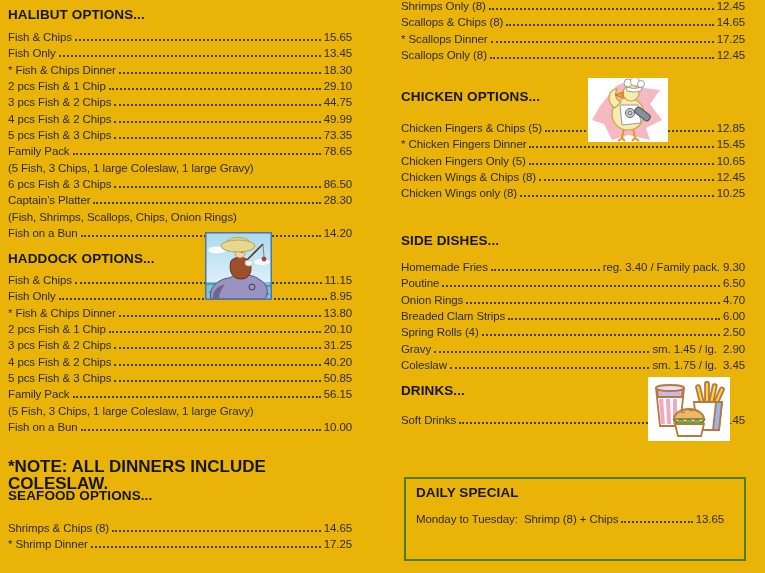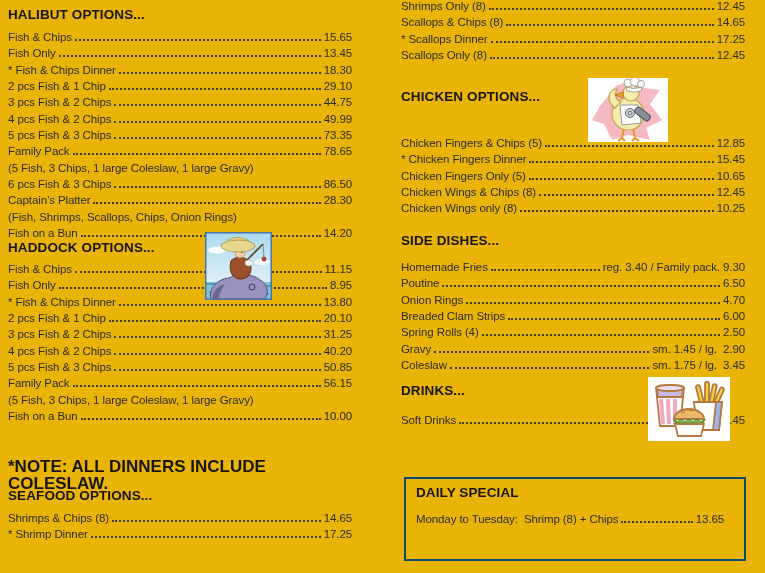--- a/index.html
+++ b/index.html
@@ -10,29 +10,29 @@
   .col-right{left:401px;width:344px;}
   .section{position:absolute;left:0;right:0;}
   .heading{font-size:13.5px;font-weight:bold;color:#161616;line-height:17px;letter-spacing:.1px;}
   .note-line{font-size:17px;font-weight:bold;color:#161616;line-height:17px;}
   .items{display:block;}
   .row{display:flex;align-items:baseline;height:16.33px;font-size:11.5px;letter-spacing:-.1px;}
   .row .name,.row .price{white-space:pre;}
   .row .leader{flex:1;min-width:8px;border-bottom:2px dotted #3f3f3f;margin:0 3px;}
   
   .sec-halibut{top:6px}        .sec-halibut .items{margin-top:8px}
-  .sec-haddock{top:239px}      .sec-haddock .items{margin-top:7px}
+  .sec-haddock{top:250px}      .sec-haddock .items{margin-top:7px}
   .sec-dinner-note{top:458px}
-  .sec-seafood{top:487px}      .sec-seafood .items{margin-top:8px}
+  .sec-seafood{top:487px}      .sec-seafood .items{margin-top:18px}
   .sec-seafood-cont{top:0px}
-  .sec-chicken{top:88px}       .sec-chicken .items{margin-top:32px}
+  .sec-chicken{top:88px}       .sec-chicken .items{margin-top:17px}
   .sec-sides{top:232px}        .sec-sides .items{margin-top:12px}
   .sec-drinks{top:382px}       .sec-drinks .items{margin-top:15px}
   .sec-daily{top:477px;left:3px;right:auto;width:342px;height:84px;box-sizing:border-box;
-             border:2px solid #0c4a6e;padding:5px 10px;}
+             border:2px solid #4d7c0f;padding:5px 10px;}
   .sec-daily .items{margin-top:12px;margin-right:10px;}
   .clipart{position:absolute;}
   .img-fisherman{left:205px;top:232px;}
   .img-chicken{left:588px;top:78px;}
   .img-combo{left:648px;top:377px;}
 </style>
 </head>
 <body>
 
 <div class="page">

